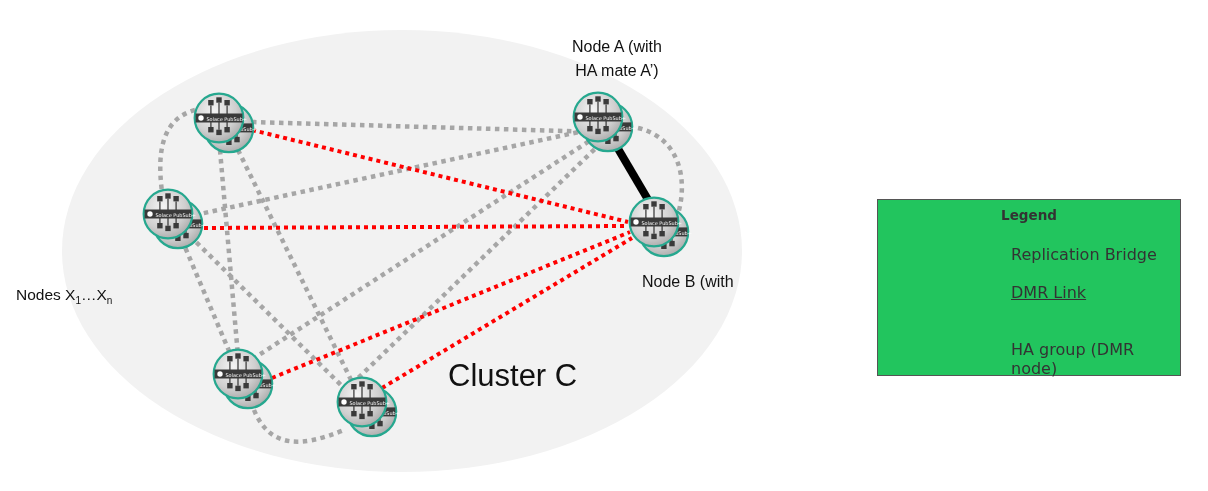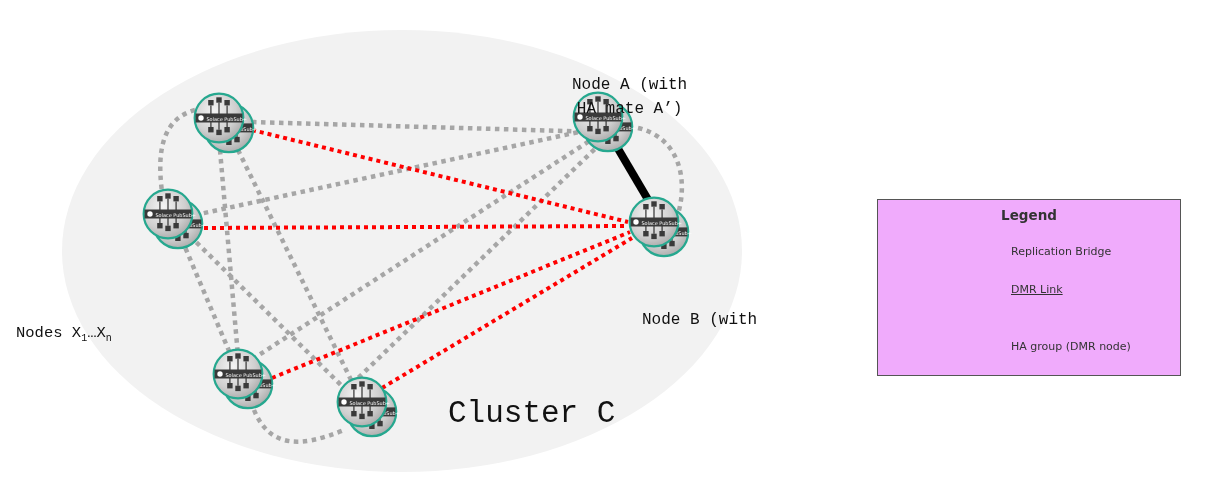--- a/index.html
+++ b/index.html
@@ -1,28 +1,28 @@
 <!DOCTYPE html>
 <html><head>
 <meta charset="utf-8">
 <style>
   html, body { margin:0; padding:0; background:#ffffff; }
   body { width:1208px; height:491px; position:relative; overflow:hidden;
          font-family:"DejaVu Sans", sans-serif; }
   #diagram { position:absolute; left:0; top:0; width:1208px; height:491px; }
-  .lbl { position:absolute; color:#111; font-family:Liberation Mono, monospace; white-space:nowrap;margin-top:38px; }
+  .lbl { position:absolute; color:#111; font-family:Liberation Sans, sans-serif; white-space:nowrap; }
   .lbl-node { font-size:16px; line-height:24px; text-align:center; }
   .lbl-cluster { font-size:31px; }
   .lbl-nodes { font-size:15.5px; }
   .lbl-nodes sub { font-size:10px; }
   .legend { position:absolute; left:877px; top:199px; width:304px; height:177px;
-            border:1px solid #555; background:#f0abfc; box-sizing:border-box; }
+            border:1px solid #555; background:#22c55e; box-sizing:border-box; }
   .legend-title { position:absolute; left:0; right:0; top:7px; text-align:center;
                   font-size:13.5px; font-weight:bold; color:#333; }
-  .legend-text { position:absolute; left:133px; font-size:11px; color:#333; }
+  .legend-text { position:absolute; left:133px; font-size:16px; color:#333; }
 </style>
 </head>
 <body>
 
 <svg id="diagram" width="1208" height="491" viewBox="0 0 1208 491">
   <defs>
     <radialGradient id="nodeGrad" cx="40%" cy="35%" r="70%">
       <stop offset="0%" stop-color="#f4f4f4"></stop>
       <stop offset="65%" stop-color="#cfcfcf"></stop>
       <stop offset="100%" stop-color="#a9a9a9"></stop>

